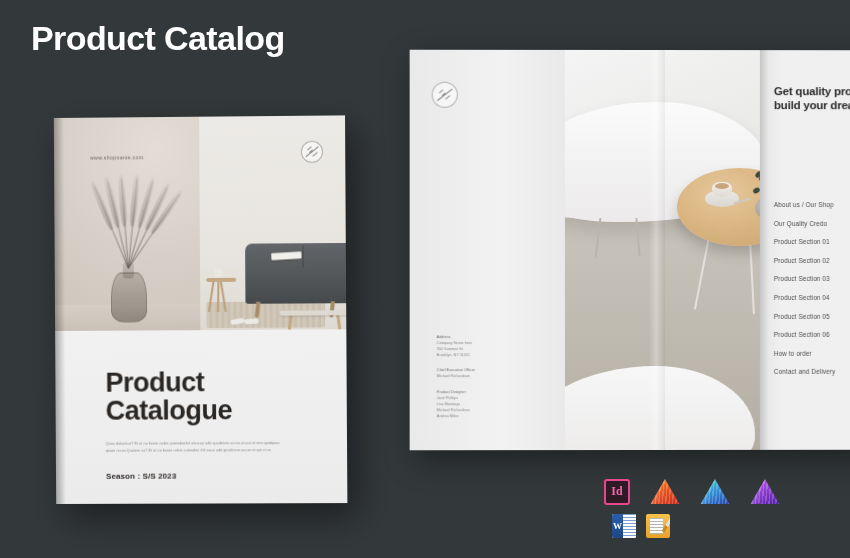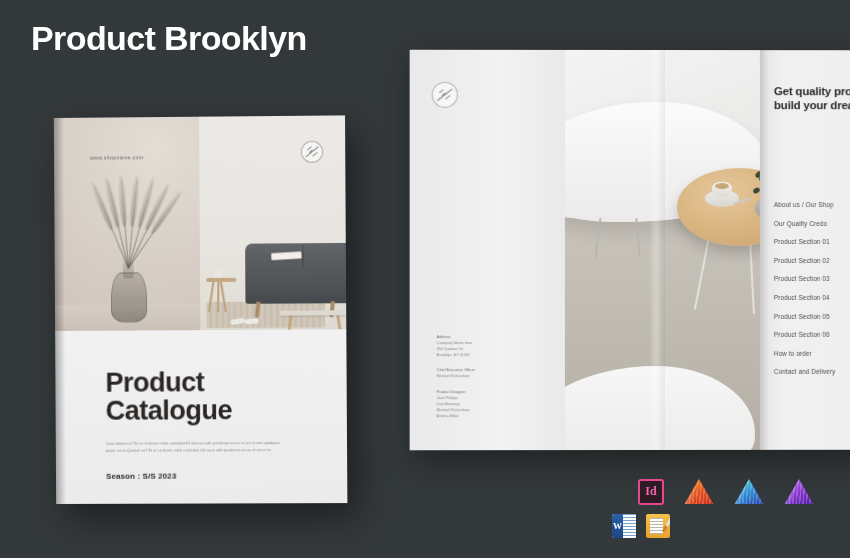--- a/index.html
+++ b/index.html
@@ -510,21 +510,21 @@
     letter-spacing: .15px;
     white-space: nowrap;
   }
 
   
   .icon-row {
     position: absolute;
     display: flex;
     align-items: center;
   }
-  .row-1 { left: 638px; top: 478px; gap: 20px; }
+  .row-1 { left: 604px; top: 478px; gap: 20px; }
   .row-2 { left: 612px; top: 514px; gap: 10px; }
 
   .icon-id {
     width: 26px; height: 26px;
     border: 2px solid #e8468f;
     border-radius: 3px;
     background: #2e1b26;
     display: flex;
     align-items: center;
     justify-content: center;
@@ -610,21 +610,21 @@
     background: linear-gradient(to bottom, #e0e0da 0 60%, #c98a2e 60% 100%);
     transform: rotate(32deg);
     border-radius: 1px;
   }
 </style>
 </head>
 <body>
 
 <div id="page">
 
-  <div class="page-title">Product Brooklyn</div>
+  <div class="page-title">Product Catalog</div>
 
   <div class="cover-wrap">
     <div class="cover-page">
 
       <div class="cover-photos">
 
         <div class="photo-vase">
           <div class="vase-floor"></div>
           <div class="stem" style="transform:rotate(-22deg)"></div>
           <div class="stem" style="transform:rotate(-13deg)"></div>

